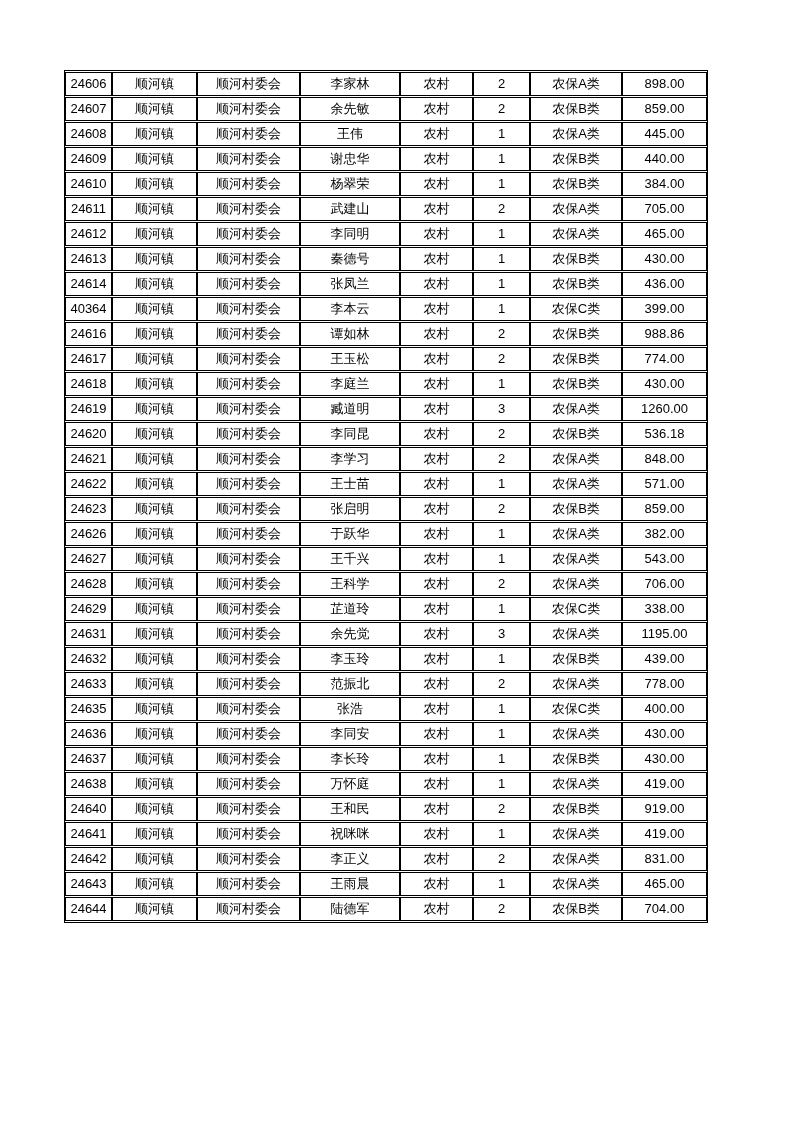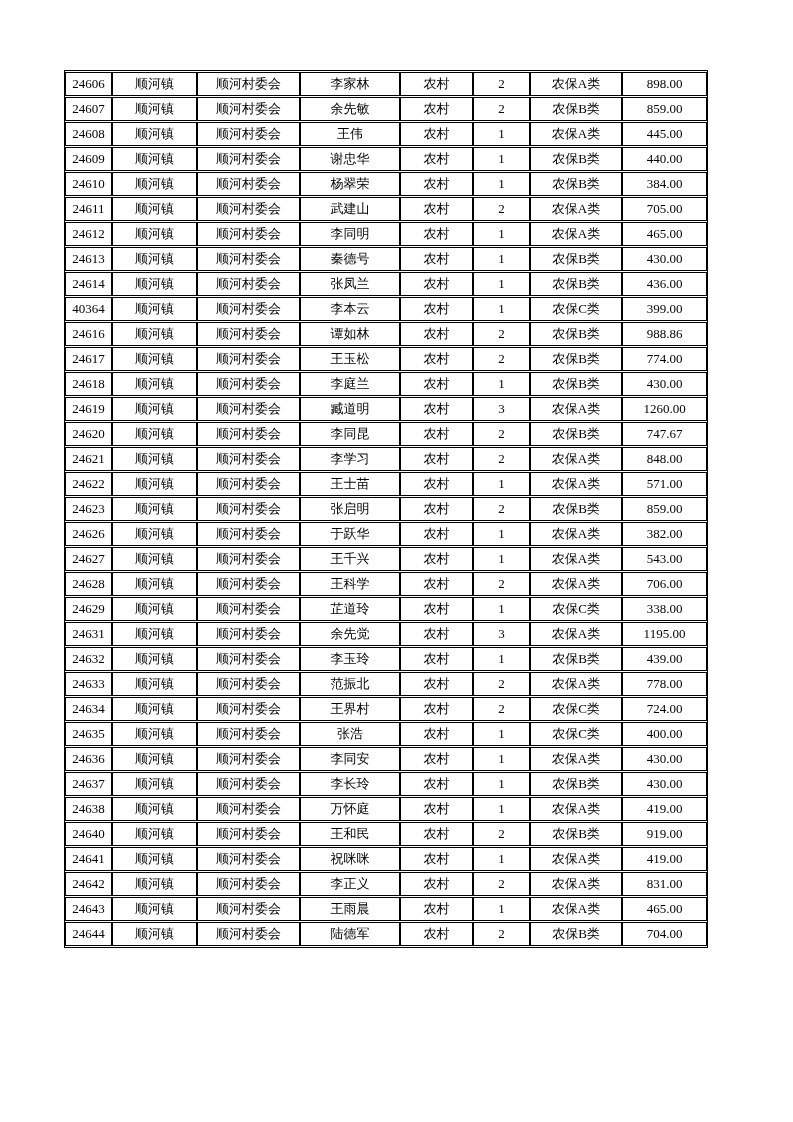--- a/index.html
+++ b/index.html
@@ -6,21 +6,21 @@
     margin: 0;
     padding: 0;
     background: #ffffff;
   }
   .page {
     position: relative;
     width: 721px;
     height: 1122px;
     background: #ffffff;
     overflow: hidden;
-    font-family: Liberation Serif, serif;
+    font-family: Liberation Sans, sans-serif;
     color: #000000;
   }
   table.records {
     position: absolute;
     left: 64px;
     top: 70px;
     border-collapse: separate;
     border-spacing: 0 1px;
     table-layout: fixed;
     border: 1px solid #000000;
@@ -203,21 +203,21 @@
           <td>1260.00</td>
         </tr>
         <tr>
           <td>24620</td>
           <td>顺河镇</td>
           <td>顺河村委会</td>
           <td>李同昆</td>
           <td>农村</td>
           <td>2</td>
           <td>农保B类</td>
-          <td>747.67</td>
+          <td>536.18</td>
         </tr>
         <tr>
           <td>24621</td>
           <td>顺河镇</td>
           <td>顺河村委会</td>
           <td>李学习</td>
           <td>农村</td>
           <td>2</td>
           <td>农保A类</td>
           <td>848.00</td>
@@ -304,30 +304,20 @@
         </tr>
         <tr>
           <td>24633</td>
           <td>顺河镇</td>
           <td>顺河村委会</td>
           <td>范振北</td>
           <td>农村</td>
           <td>2</td>
           <td>农保A类</td>
           <td>778.00</td>
-        </tr>
-        <tr>
-          <td>24634</td>
-          <td>顺河镇</td>
-          <td>顺河村委会</td>
-          <td>王界村</td>
-          <td>农村</td>
-          <td>2</td>
-          <td>农保C类</td>
-          <td>724.00</td>
         </tr>
         <tr>
           <td>24635</td>
           <td>顺河镇</td>
           <td>顺河村委会</td>
           <td>张浩</td>
           <td>农村</td>
           <td>1</td>
           <td>农保C类</td>
           <td>400.00</td>

